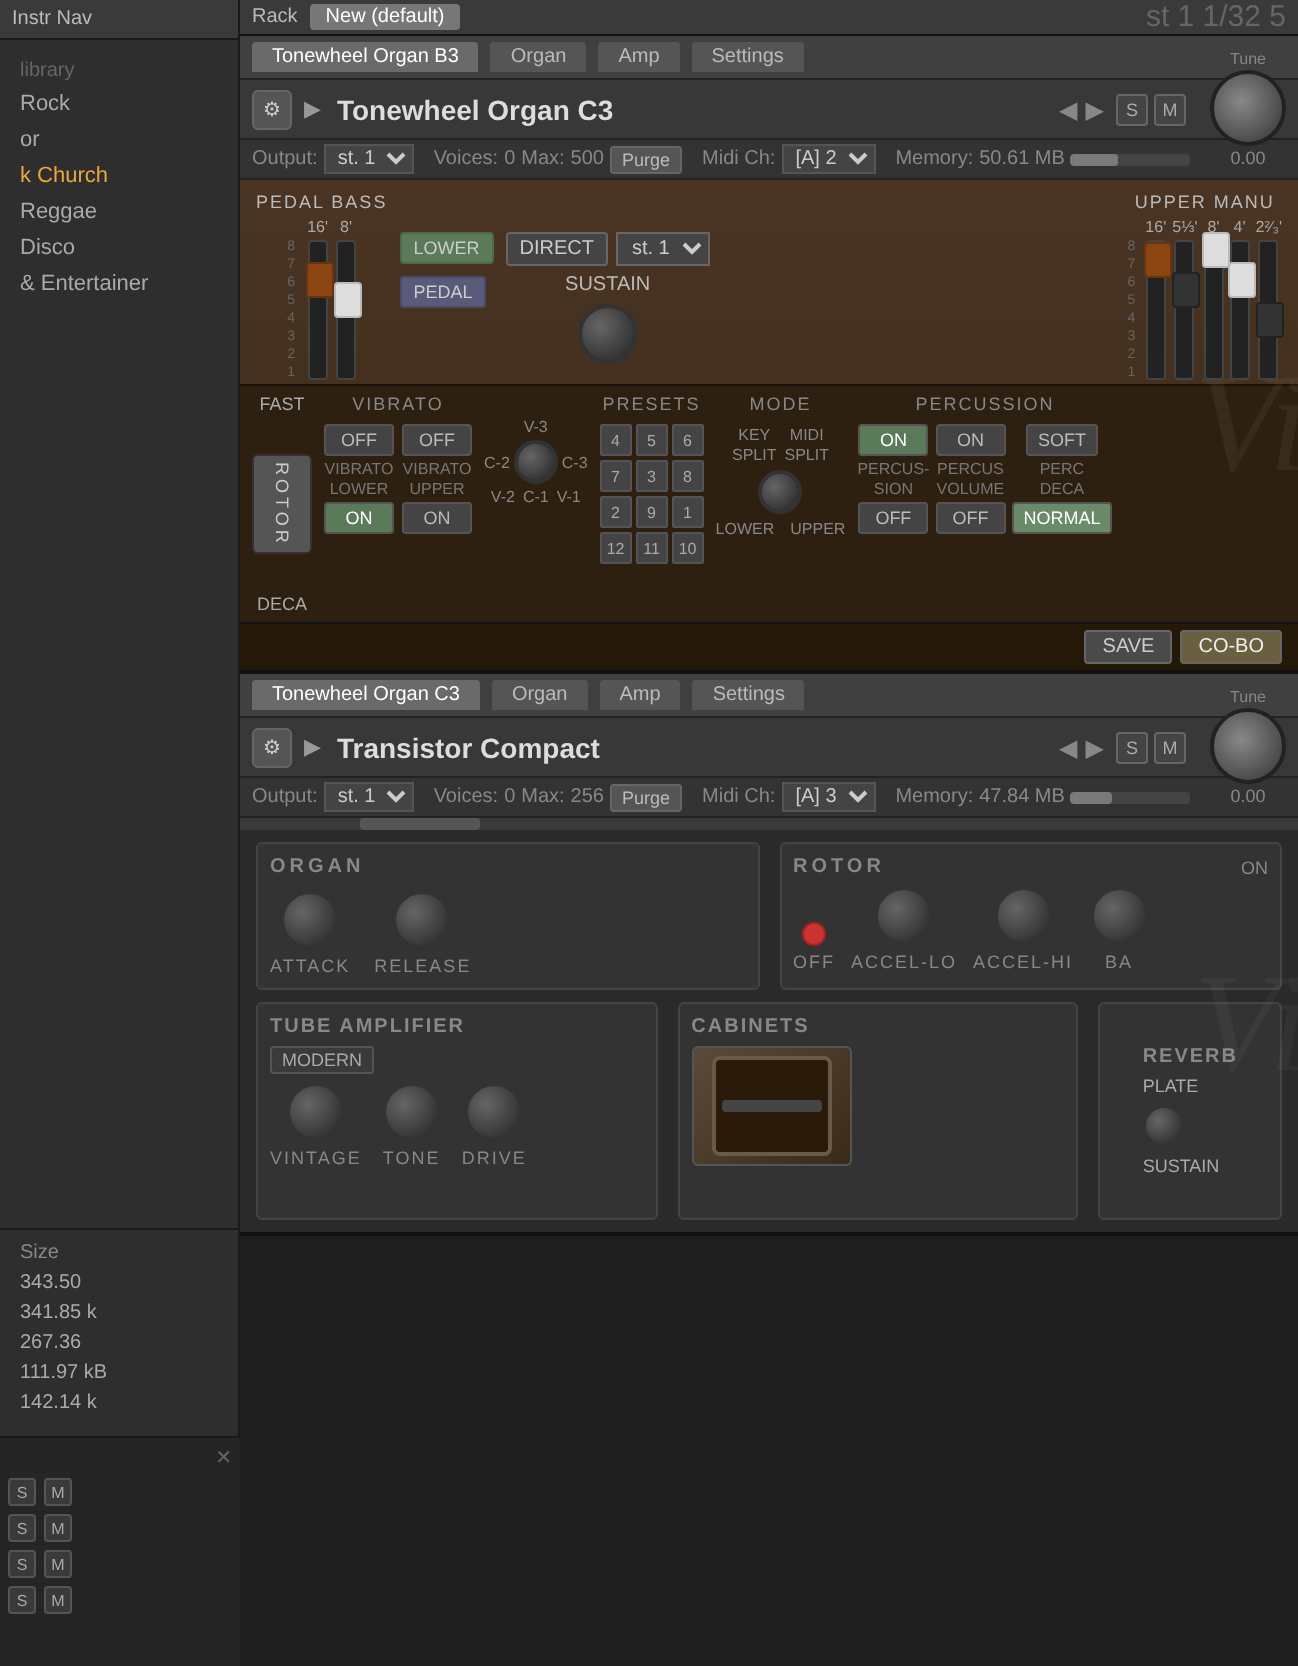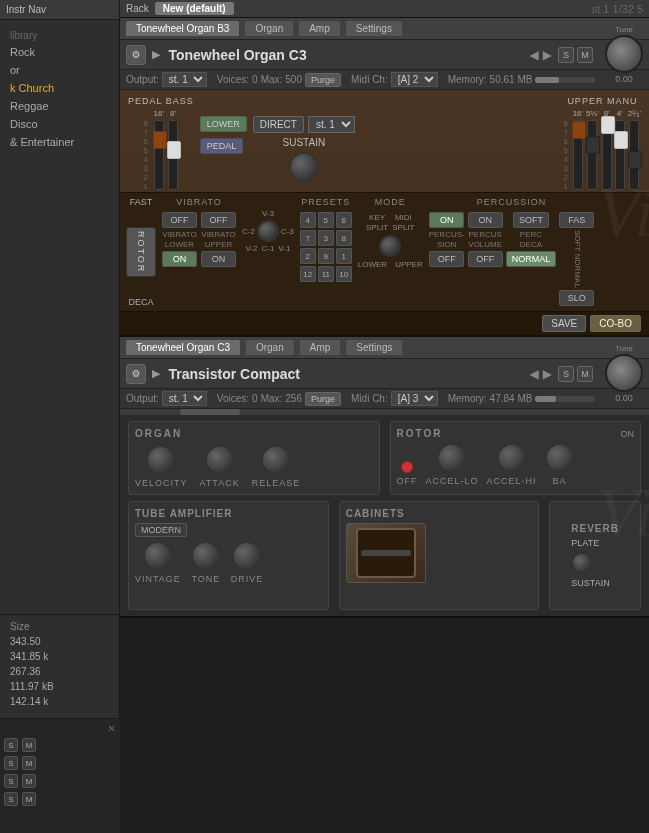--- a/index.html
+++ b/index.html
@@ -116,21 +116,20 @@
       font-size: 10px;
       color: #bbb;
     }
     .rack-tab {
       background: #555;
       padding: 1px 8px;
       font-size: 10px;
       color: #ccc;
       border-radius: 2px;
       cursor: pointer;
-      font-weight: bold;
     }
     .rack-tab.active { background: #777; color: #fff; }
 
     
     .instr-block {
       background: #2a2a2a;
       border-bottom: 2px solid #111;
     }
 
     
@@ -484,21 +483,21 @@
     </div>
   </div>
 </div>
 
 <div class="rack">
 
   <div class="rack-header">
     <span class="rack-title">Rack</span>
     <span class="rack-tab active">New (default)</span>
     <div style="flex:1"></div>
-    <span style="font-size:11px; color:#666;">st 1  1/32  5</span>
+    <span style="font-size:15px; color:#666;">st 1  1/32  5</span>
   </div>
 
   <div class="instr-block">
 
     <div class="instr-header">
       <div class="instr-tab active">Tonewheel Organ B3</div>
       <div class="instr-tab">Organ</div>
       <div class="instr-tab">Amp</div>
       <div class="instr-tab">Settings</div>
     </div>
@@ -743,25 +742,20 @@
               <div style="font-size:8px;color:#777;text-align:center;line-height:1.2;">PERCUS<br>VOLUME</div>
               <div class="toggle-btn">OFF</div>
             </div>
 
             <div style="display:flex;flex-direction:column;gap:2px;align-items:center;">
               <div class="toggle-btn">SOFT</div>
               <div style="font-size:8px;color:#777;text-align:center;line-height:1.2;">PERC<br>DECA</div>
               <div class="toggle-btn active">NORMAL</div>
             </div>
 
-            <div style="display:flex;flex-direction:column;gap:2px;align-items:center;">
-              <div class="toggle-btn">FAS</div>
-              <div style="font-size:8px;color:#777;text-align:center;line-height:1.2;writing-mode:vertical-rl;">SOFT NORMAL</div>
-              <div class="toggle-btn">SLO</div>
-            </div>
           </div>
         </div>
       </div>
 
       <div style="display:flex;gap:4px;padding:3px 8px;background:#241808;border-top:1px solid #111;justify-content:flex-end;">
         <button class="action-btn">SAVE</button>
         <button class="action-btn highlighted">CO-BO</button>
       </div>
     </div>
   </div>
@@ -830,24 +824,20 @@
         <div style="background:#555;height:6px;width:60px;margin-left:60px;border-radius:2px;"></div>
       </div>
 
       <div style="display:flex;padding:6px 8px;gap:10px;">
 
         <div style="background:#333;border:1px solid #444;border-radius:3px;padding:6px;flex:1;">
           <div style="font-size:10px;font-weight:bold;color:#888;letter-spacing:2px;margin-bottom:6px;">ORGAN</div>
           <div style="display:flex;gap:12px;align-items:flex-end;">
             <div class="knob-item">
               <div class="knob"></div>
-              <div class="knob-label">VELOCITY</div>
-            </div>
-            <div class="knob-item">
-              <div class="knob"></div>
               <div class="knob-label">ATTACK</div>
             </div>
             <div class="knob-item">
               <div class="knob"></div>
               <div class="knob-label">RELEASE</div>
             </div>
           </div>
         </div>
 
         <div style="background:#333;border:1px solid #444;border-radius:3px;padding:6px;flex:1;">

